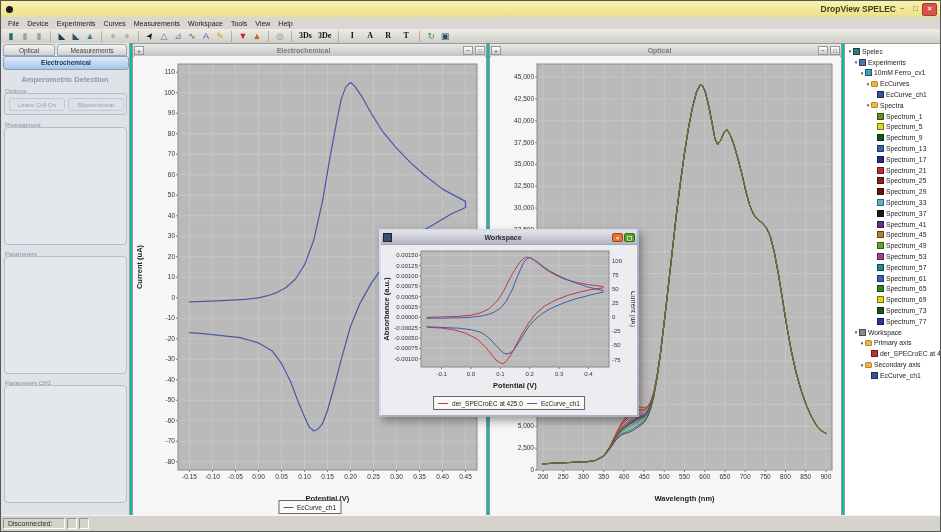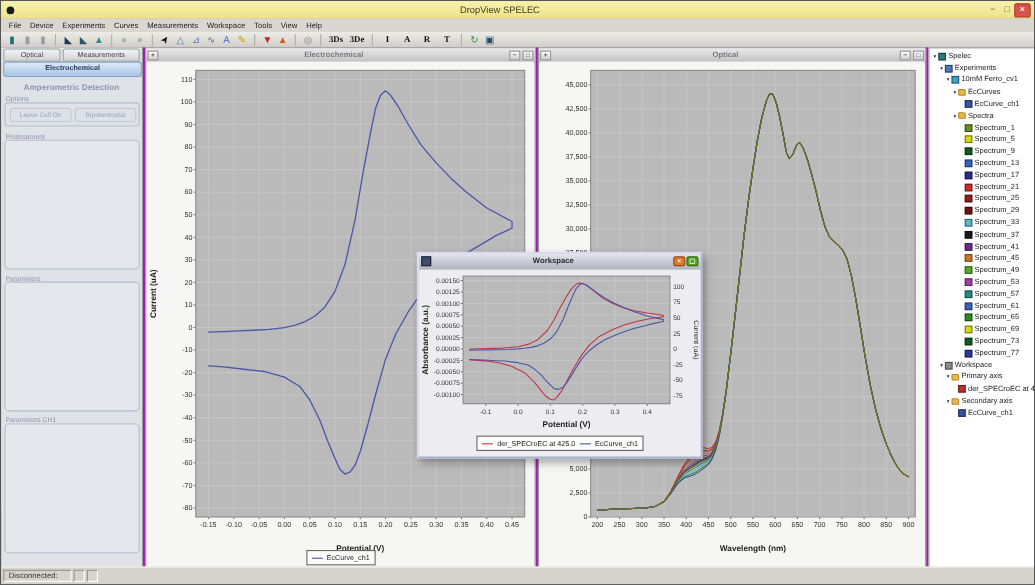--- a/index.html
+++ b/index.html
@@ -2,36 +2,36 @@
 <html><head>
 <meta charset="utf-8">
 <style>
   html,body{margin:0;padding:0;background:#6e6e6e;}
   .app{position:relative;width:941px;height:532px;overflow:hidden;box-sizing:border-box;
        font-family:"Liberation Sans",sans-serif;background:#d6d3cd;border:1px solid #555;}
   
   .titlebar{position:absolute;left:0;top:0;right:0;height:16px;display:flex;align-items:center;
             padding:0 3px;background:linear-gradient(#f8f3ad,#ece089);border-bottom:1px solid #c8bd6a;}
   .app-icon{width:7px;height:7px;background:#1a1a1a;border-radius:50%;margin-left:2px;}
-  .tb-title{flex:1;text-align:center;font-size:8.5px;font-weight:normal;color:#45401c;}
+  .tb-title{flex:1;text-align:right;font-size:8.5px;font-weight:bold;color:#45401c;}
   .win-btn{font-size:8px;width:13px;height:11px;line-height:10px;text-align:center;color:#5a5530;}
   .win-close{background:#d9534a;color:#fff;border-radius:2px;border:1px solid #a83a30;font-weight:bold;}
   
   .menubar{position:absolute;top:16px;left:0;right:0;height:12px;background:#dad7d1;
            border-bottom:1px solid #c2bfb8;display:flex;align-items:center;padding-left:3px;
            font-size:7px;color:#1a1a1a;}
   .menu-item{padding:0 4px;}
   
   .toolbar{position:absolute;top:28px;left:0;right:0;height:14px;display:flex;align-items:center;
            padding-left:4px;gap:2px;background:linear-gradient(#edece8,#d1cec7);border-bottom:1px solid #a8a5a0;}
   .tb{display:inline-block;font-size:9px;line-height:12px;height:12px;min-width:12px;text-align:center;}
   .tb-txt{font-size:8px;font-weight:bold;color:#111;padding:0 2px;font-family:Liberation Serif, serif;}
   .tb-sep{width:1px;height:11px;background:#b2afa8;margin:0 3px;}
   
-  .main{position:absolute;top:42px;left:0;right:0;height:475px;background:#a21caf;}
+  .main{position:absolute;top:42px;left:0;right:0;height:475px;background:#14b8a6;}
   .panel{position:absolute;background:#f4f4f2;border:1px solid #98989a;box-sizing:border-box;}
   .panel-header{height:12px;display:flex;align-items:center;background:linear-gradient(#e9e9e9,#c3c3c5);
                 border-bottom:1px solid #a8a8aa;font-size:7px;font-weight:bold;color:#7c7c80;}
   .ph-title{flex:1;text-align:center;}
   .ph-btn{width:10px;height:9px;line-height:8px;font-size:6px;text-align:center;border:1px solid #999;
           background:linear-gradient(#fff,#ccc);color:#555;margin:0 1px;box-sizing:border-box;}
   .chart-body{position:absolute;left:1px;right:1px;top:12px;bottom:1px;background:#f6f6f4;}
   .legend-box{position:absolute;left:50%;transform:translateX(-50%);border:1px solid #666;background:#fbfbfa;
               font-size:6.5px;color:#222;display:flex;align-items:center;gap:4px;padding:0 4px;height:12px;white-space:nowrap;}
   .legend-dash{display:inline-block;width:10px;height:0;border-top:1.5px solid #000;}

